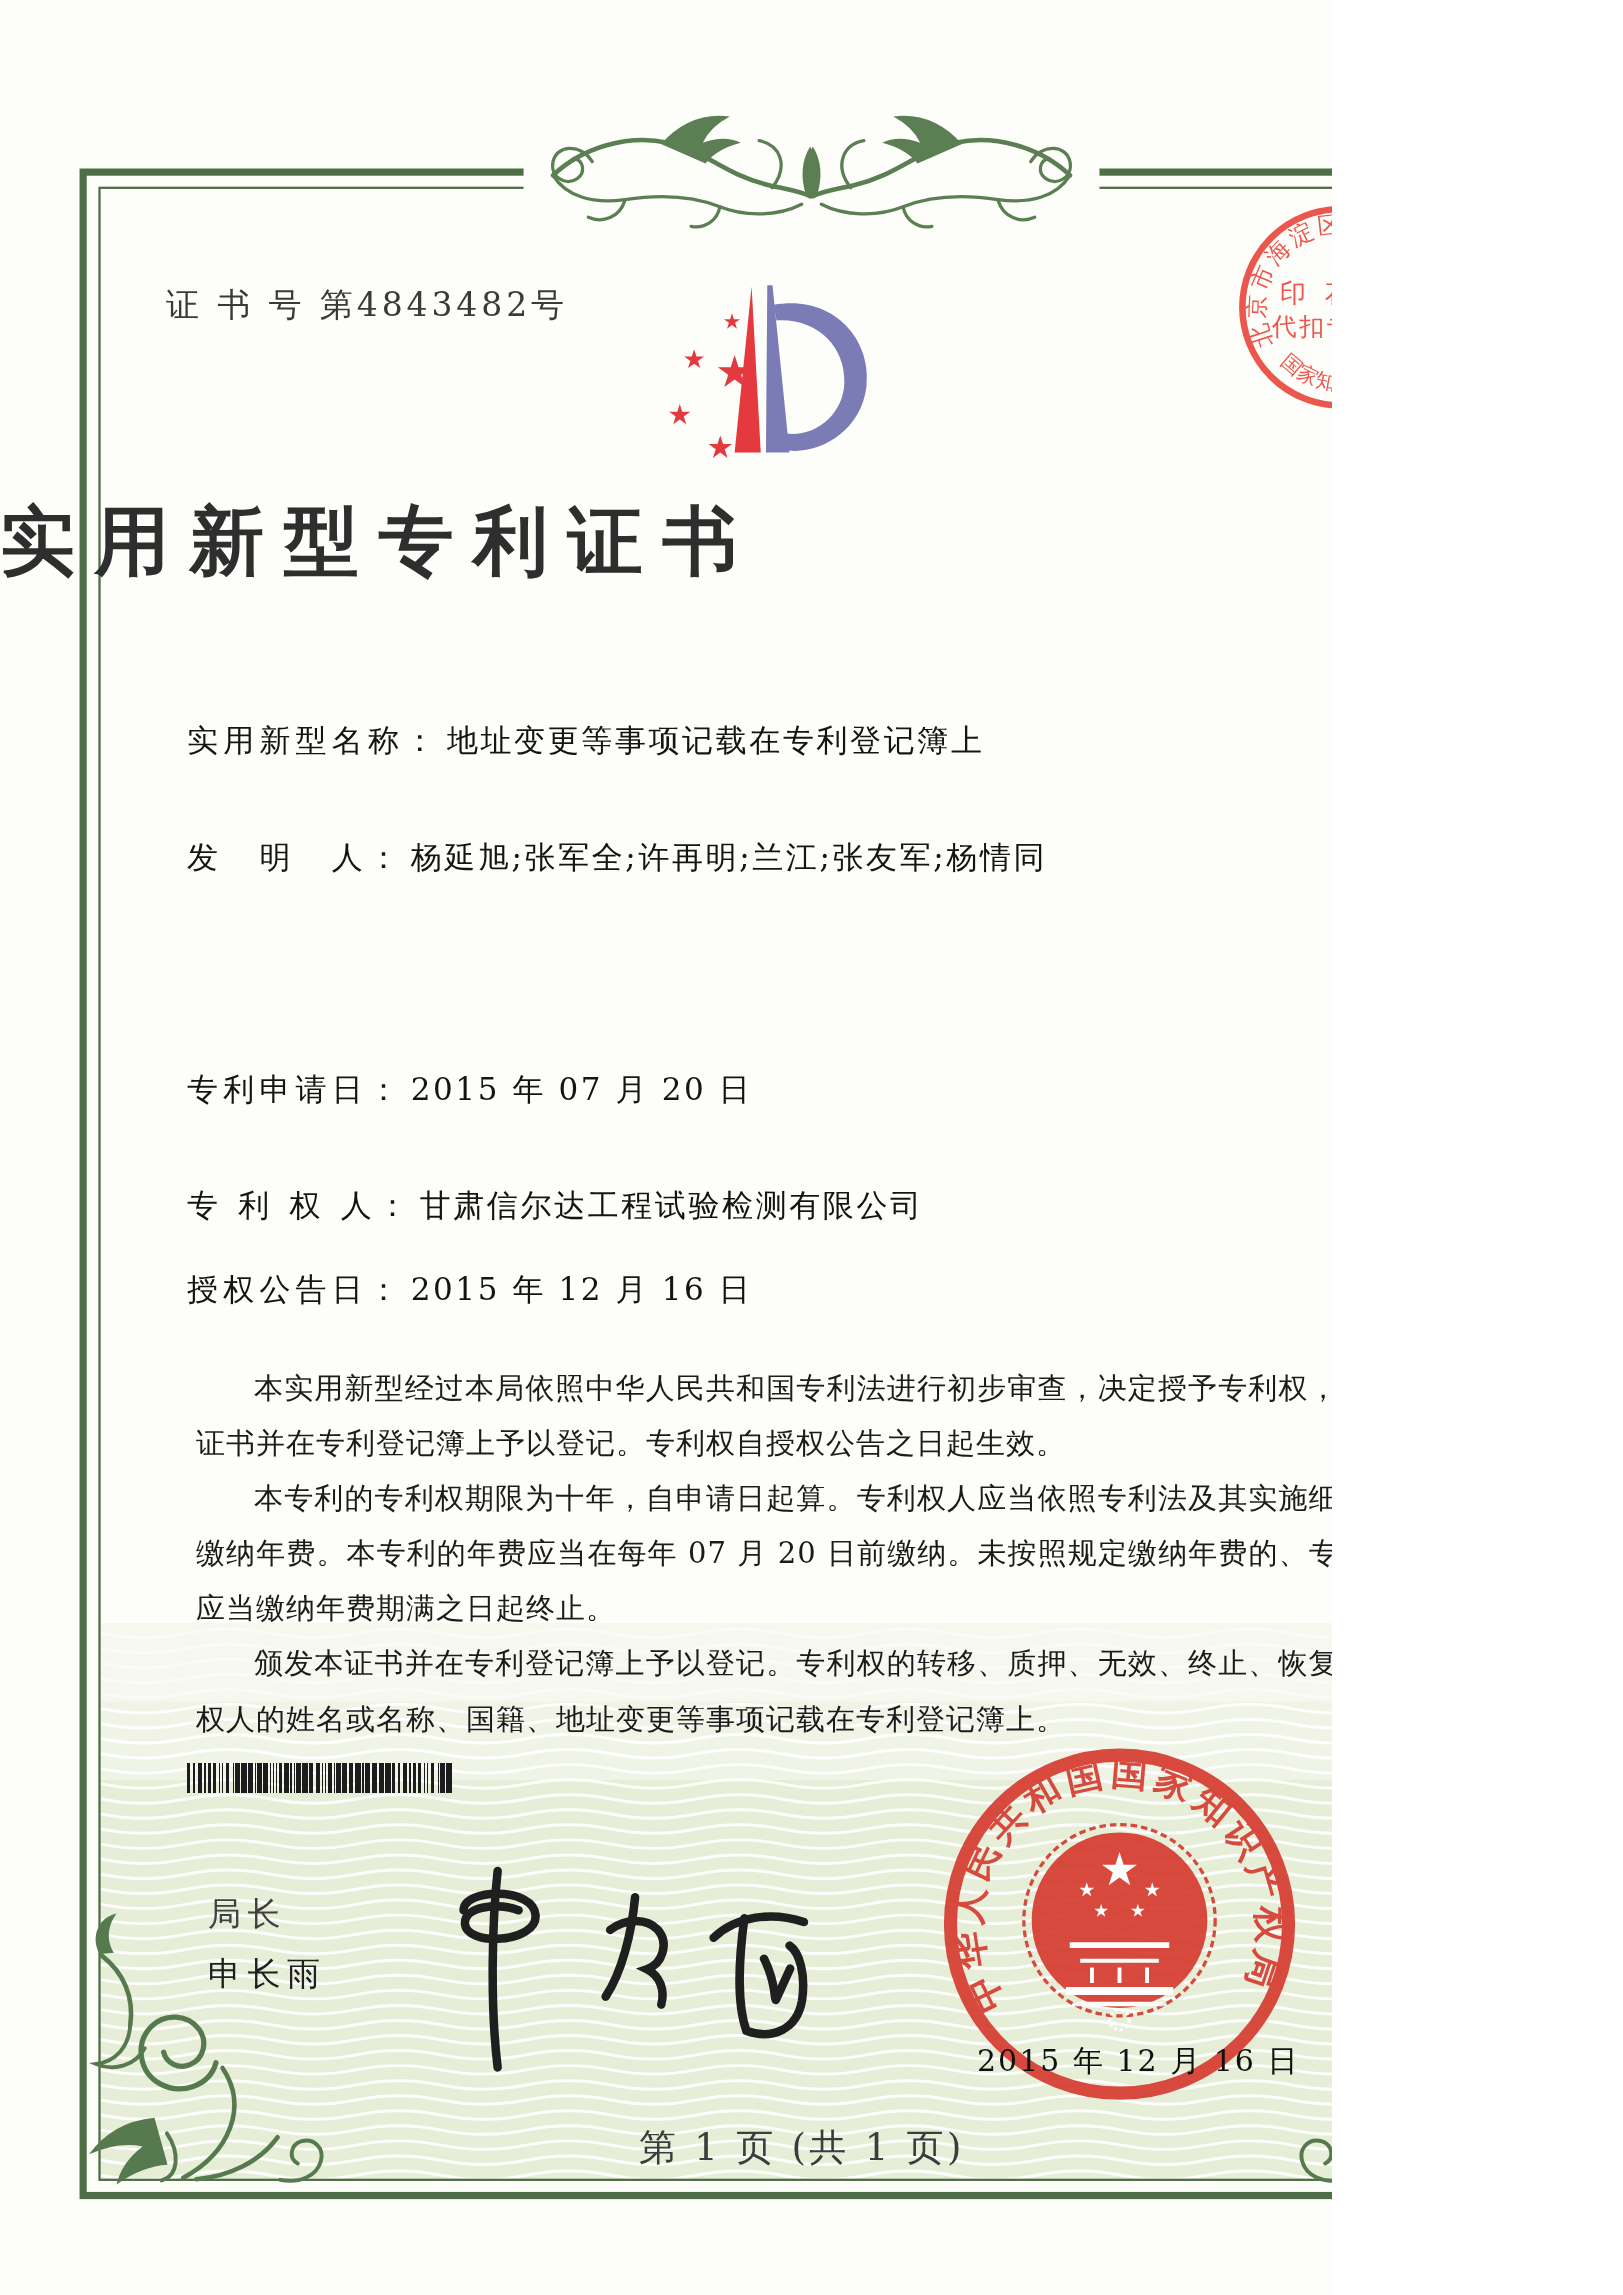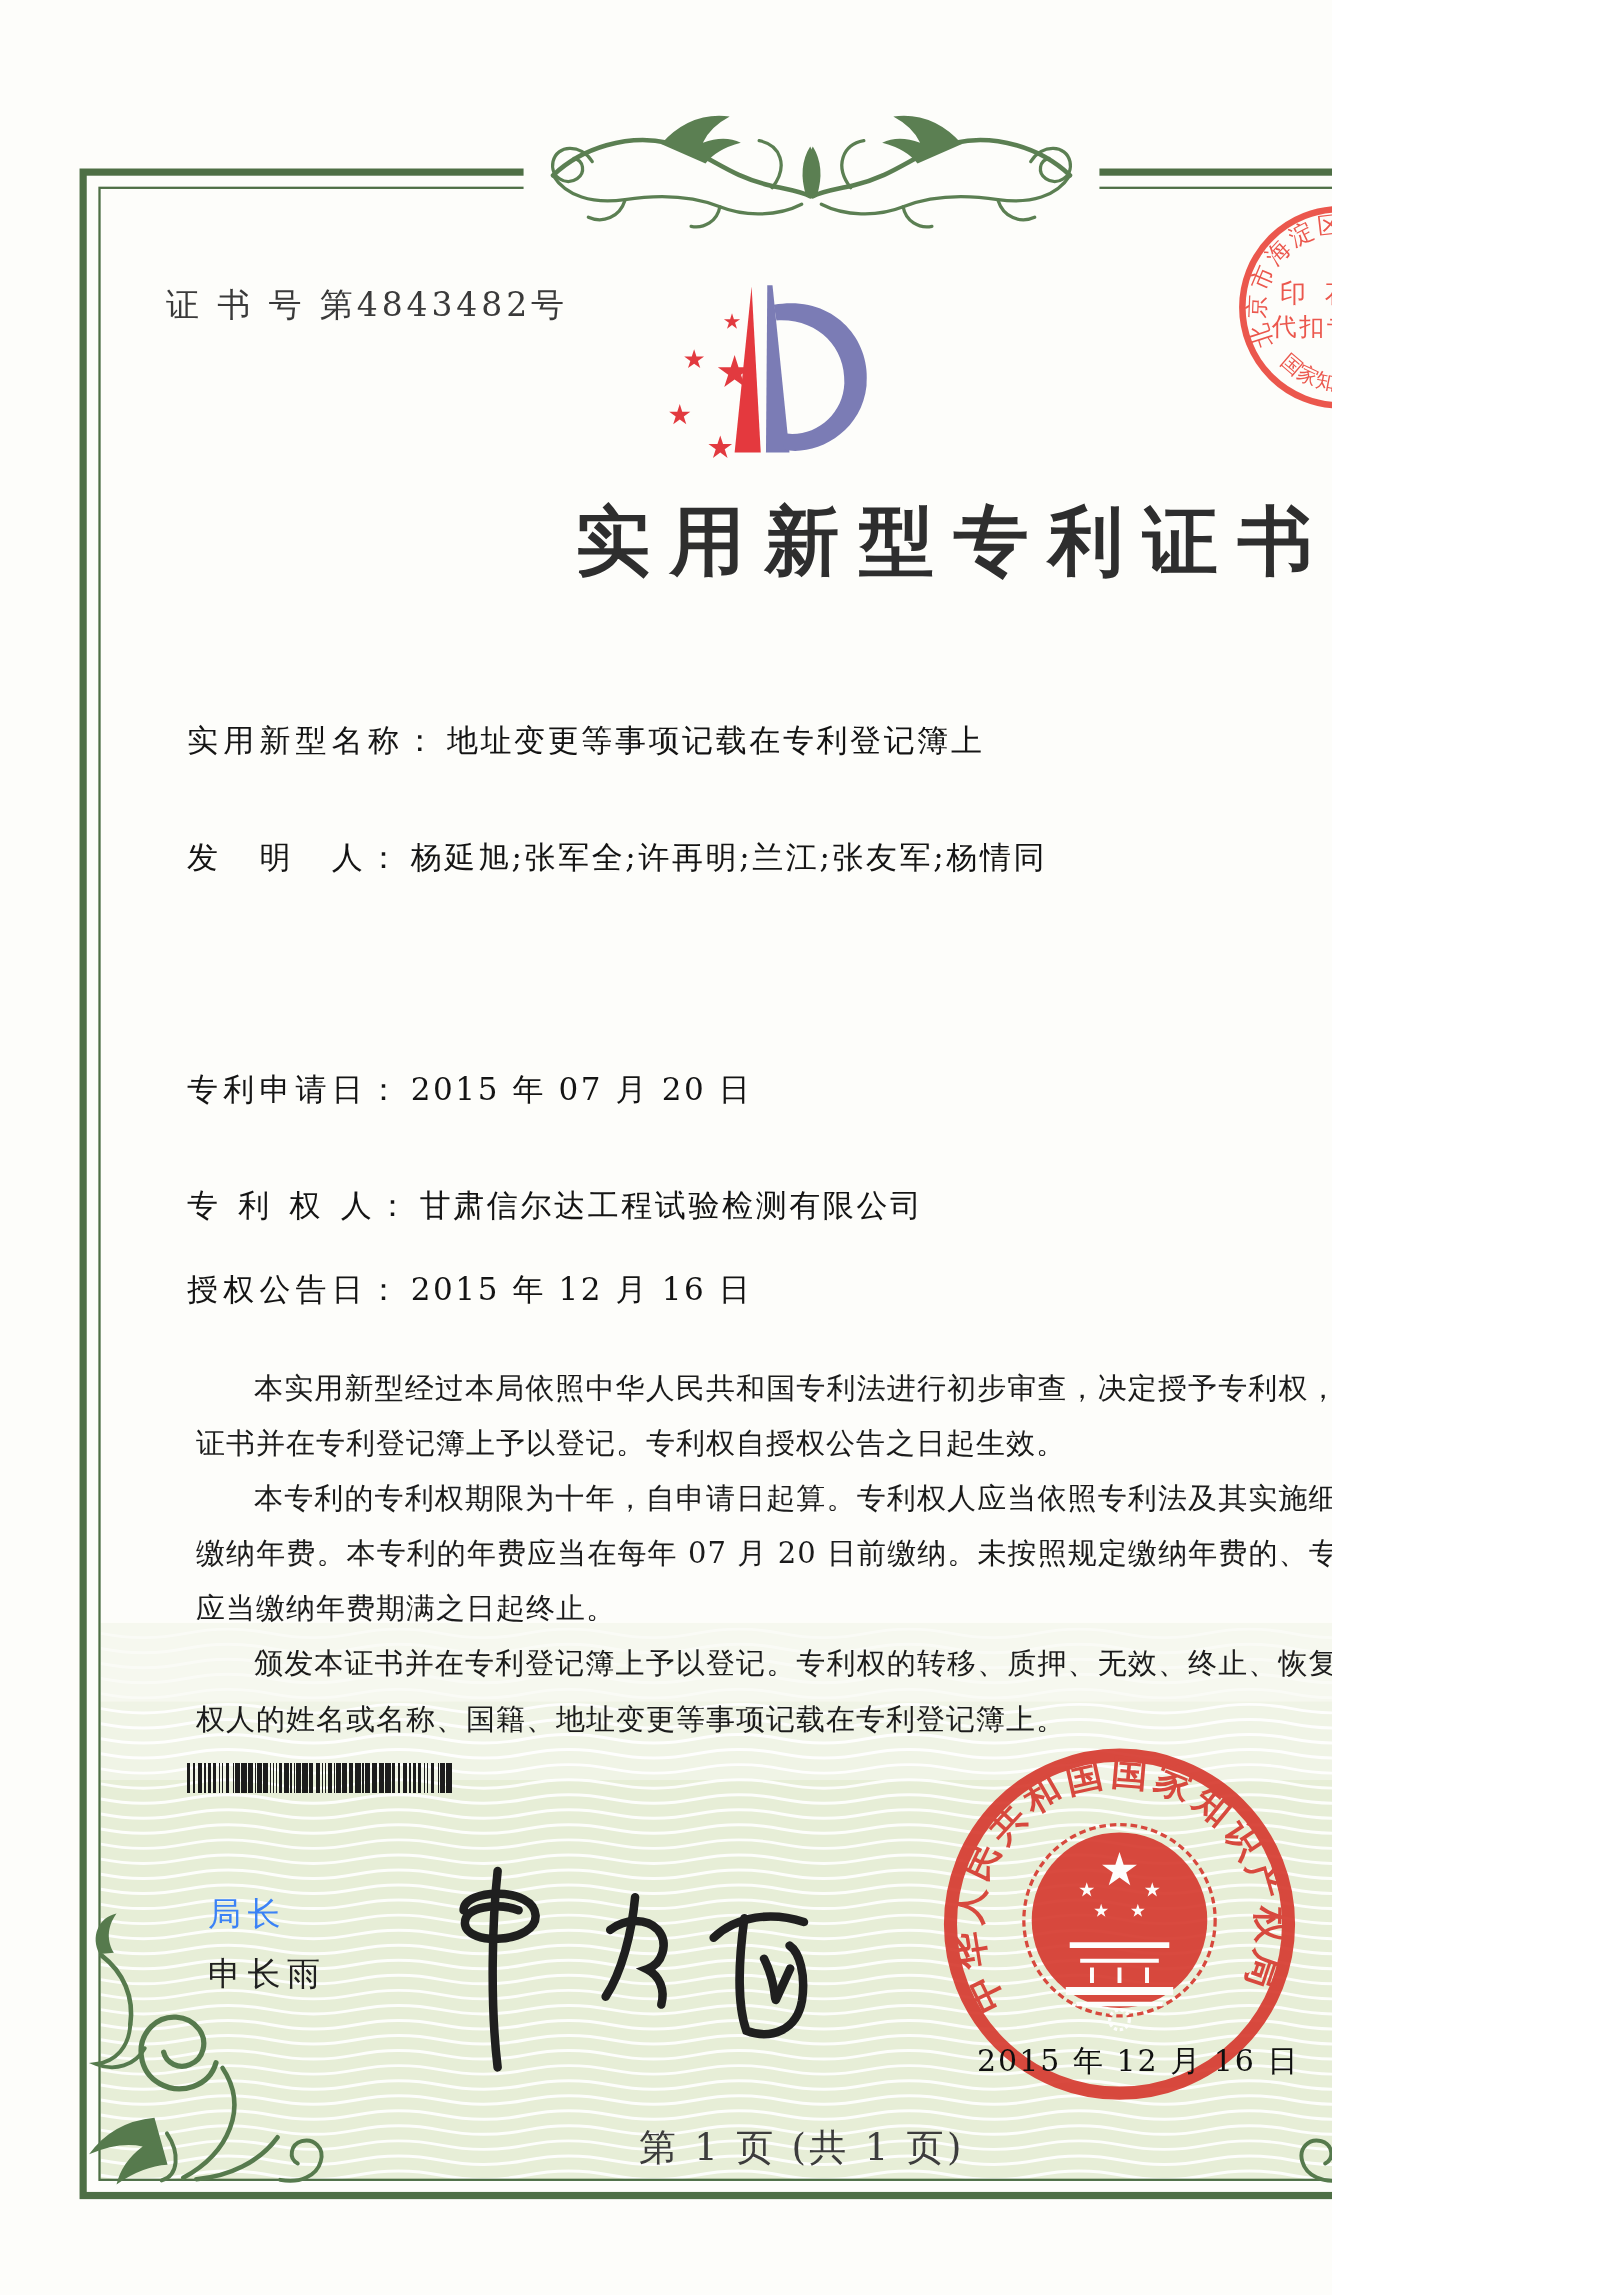--- a/index.html
+++ b/index.html
@@ -1,31 +1,31 @@
 <!DOCTYPE html>
 <html style="font-size:10.5px"><head>
 <meta charset="utf-8">
 <style>
   html,body{margin:0;padding:0;background:#ffffff;}
   #page{position:relative;width:1332px;height:2295px;background:#fdfdfa;overflow:hidden;
         font-family:"DejaVu Serif","Liberation Serif",serif;color:#1b1b1b;}
   svg{position:absolute;left:0;top:0;}
   .abs{position:absolute;}
   .cert-no{left:166px;top:283px;font-size:33px;letter-spacing:3.9px;color:#3a3a3a;}
-  .title{left:0;right:0;top:492px;text-align:right;font-size:75px;letter-spacing:19.6px;
+  .title{left:0;right:0;top:492px;text-align:left;font-size:75px;letter-spacing:19.6px;
          color:#2e2e2e;font-weight:600;}
   .field{left:187px;width:1296px;font-size:31px;white-space:nowrap;color:#141414;}
   .field .lbl{letter-spacing:5.2px;}
   .field .val{letter-spacing:2.6px;margin-left:6.5px;}
   .paras{left:196px;top:1361px;width:1233px;font-size:29px;line-height:1.9;
          text-align:justify;color:#1b1b1b;letter-spacing:1px;}
   .paras p{margin:0;text-indent:2em;}
   .barcode{left:187px;top:1763px;width:266px;height:30px;display:flex;align-items:stretch;}
   .barcode i{display:block;background:#1c1c1c;height:100%;}
-  .sig-title{left:208px;top:1892px;font-size:33px;letter-spacing:6.5px;color:#3b82f6;}
+  .sig-title{left:208px;top:1892px;font-size:33px;letter-spacing:6.5px;color:#404040;}
   .sig-name{left:208px;top:1952px;font-size:33px;letter-spacing:6.5px;color:#202020;}
   .seal-date{left:977px;top:2041px;font-size:30px;letter-spacing:2px;color:#101010;z-index:6;}
   .footer{left:639px;top:2123px;font-size:37px;letter-spacing:3.3px;color:#3c3c3c;}
   .z2{z-index:2;} .z3{z-index:3;} .z4{z-index:4;}
 </style>
 </head>
 <body>
 
 <div id="page">
 

